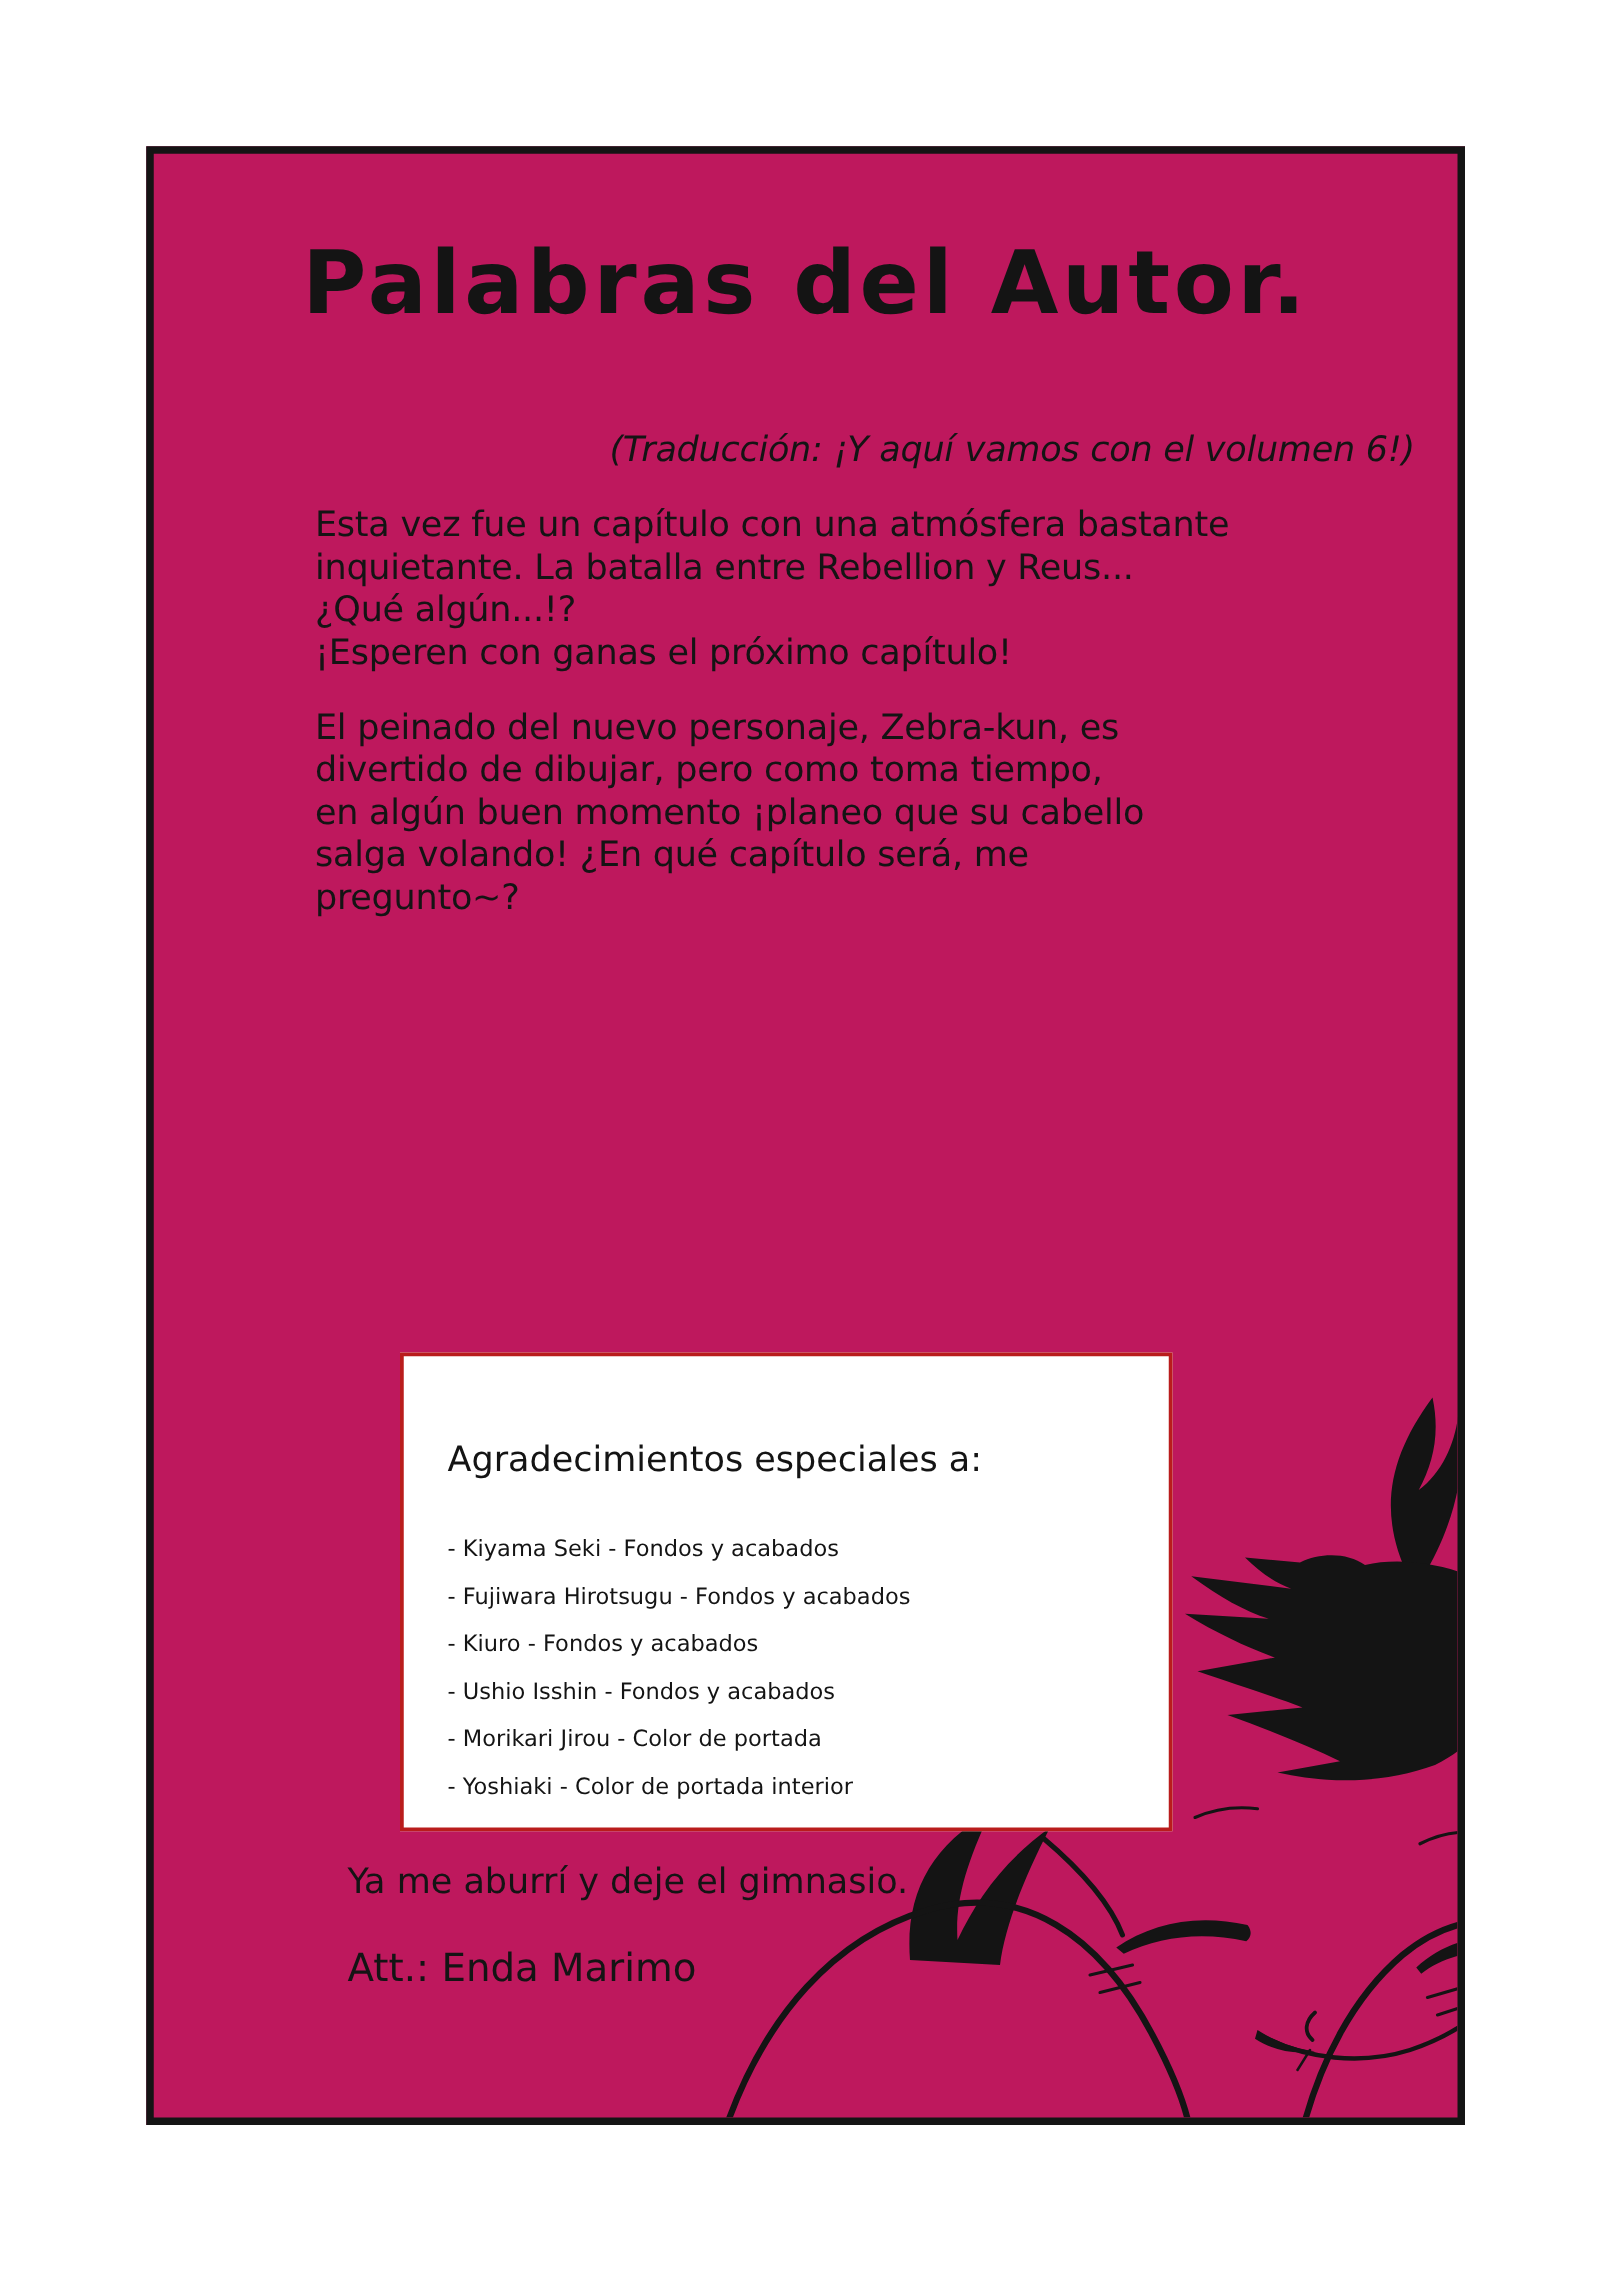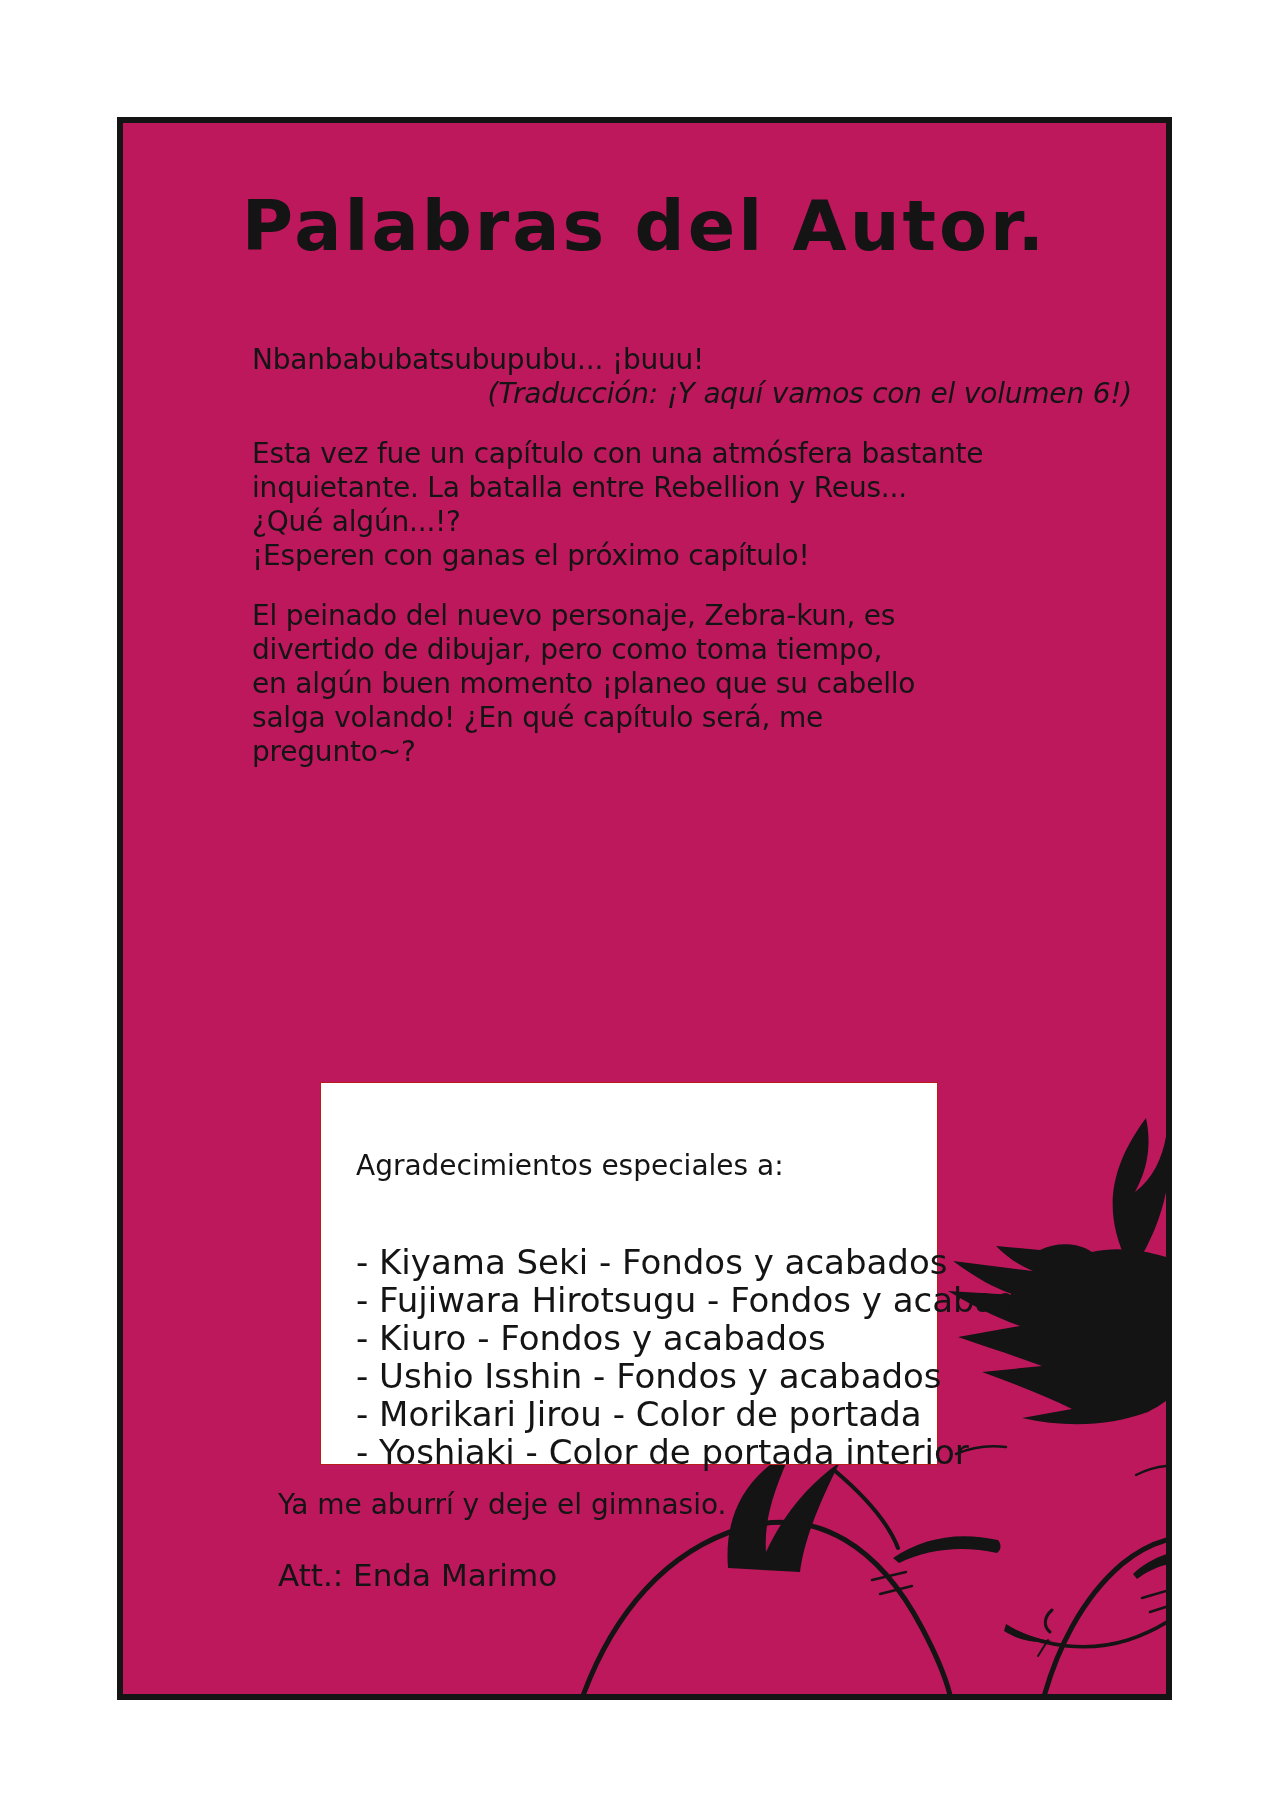--- a/index.html
+++ b/index.html
@@ -44,32 +44,32 @@
     letter-spacing:-0.2px;
     z-index:2;
   }
   .bodytext p{margin:0 0 26px 0;}
   .tl{white-space:nowrap;}
   .it{font-style:italic;text-align:right;}
   .credits{
     position:absolute;
     left:197px;top:959px;
     width:618px;height:383px;
-    border:1px solid #b91c1c;
+    border:3px solid #b91c1c;
     box-sizing:border-box;
     background:#ffffff;
     z-index:3;
     padding:66px 14px 0 35px;
   }
   .credits-heading{
     font-size:28px;line-height:34px;white-space:nowrap;
   }
   .credits-list{
-    margin-top:60px;
-    font-size:34px;line-height:38px;
+    margin-top:36px;
+    font-size:18px;line-height:38px;
   }
   .footer-note{
     position:absolute;left:155px;top:1365px;
     font-size:28px;line-height:34px;white-space:nowrap;z-index:2;
   }
   .footer-sig{
     position:absolute;left:155px;top:1435px;
     font-size:31px;line-height:34px;white-space:nowrap;z-index:2;
   }
 </style>
@@ -117,21 +117,20 @@
 
       <path stroke-width="3.5" d="M1008,1628 C1045,1648 1090,1652 1128,1640 C1146,1634 1162,1626 1176,1616"></path>
       <path fill="#141414" stroke="none" d="M1006,1624 C1020,1633 1036,1639 1052,1641 C1035,1644 1018,1640 1004,1631 Z"></path>
     </g>
   </svg>
 
   <h1 class="title">Palabras del Autor.</h1>
 
   <div class="bodytext">
     <p>
-      <span class="tl" style="display:block">Nbanbabubatsubupubu... ¡buuu!</span>
       <span class="tl it" style="display:block">(Traducción: ¡Y aquí vamos con el volumen 6!)</span>
     </p>
     <p>
       <span class="tl" style="display:block">Esta vez fue un capítulo con una atmósfera bastante</span>
       <span class="tl" style="display:block">inquietante. La batalla entre Rebellion y Reus...</span>
       <span class="tl" style="display:block">¿Qué algún...!?</span>
       <span class="tl" style="display:block">¡Esperen con ganas el próximo capítulo!</span>
     </p>
     <p>
       <span class="tl" style="display:block">El peinado del nuevo personaje, Zebra-kun, es</span>

